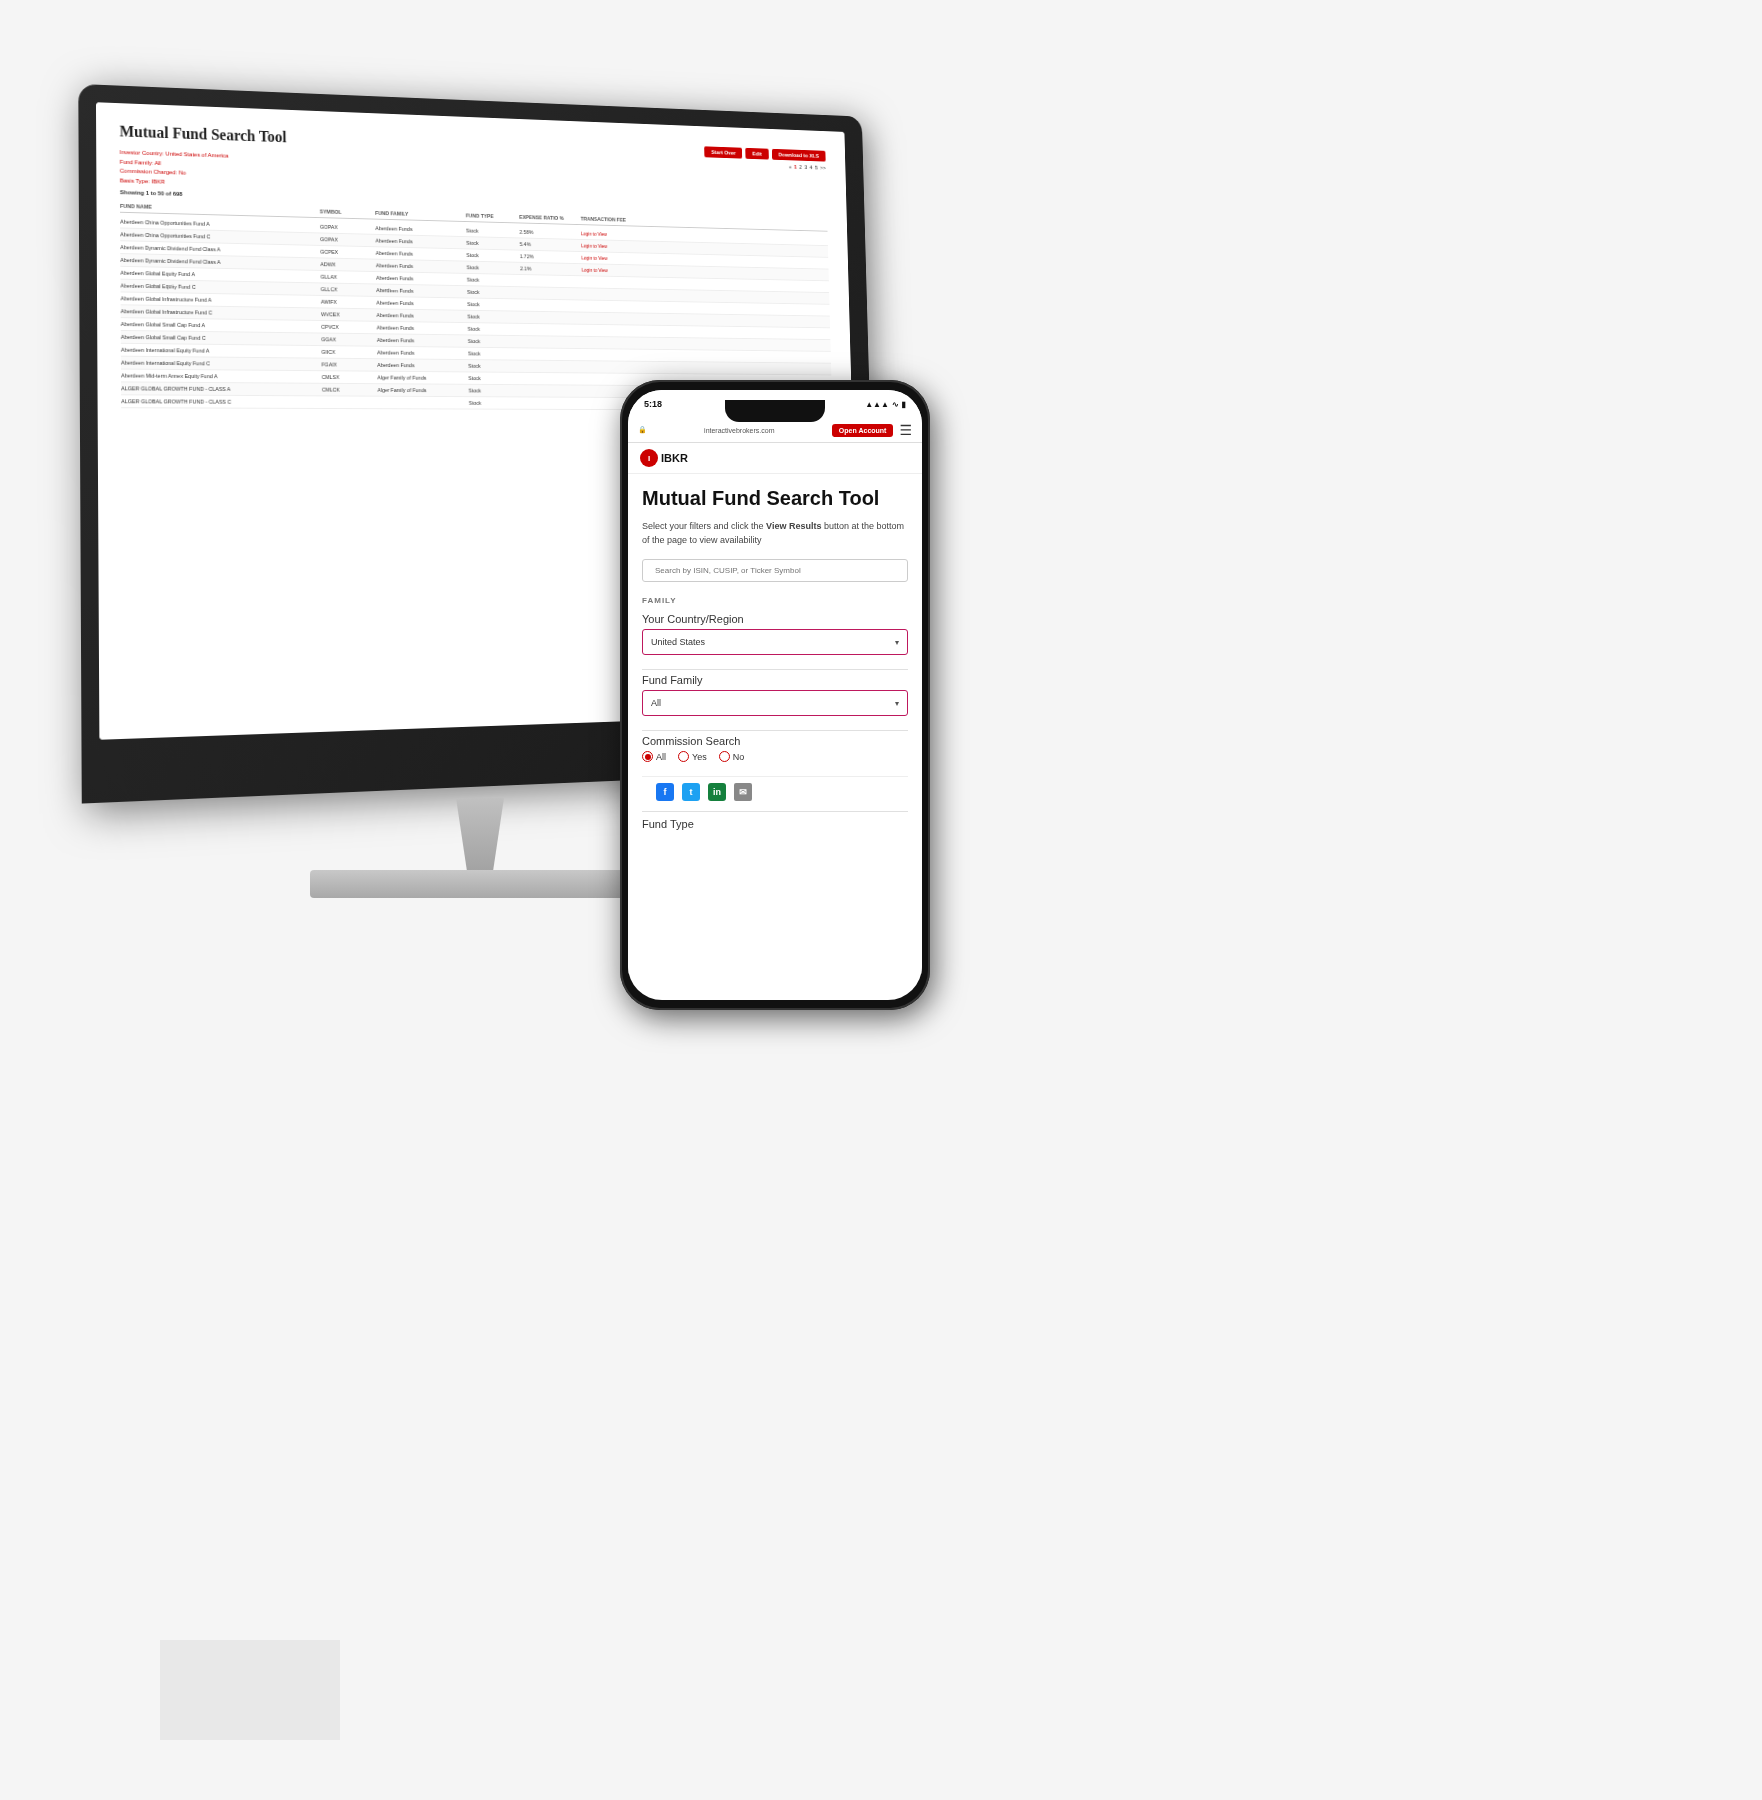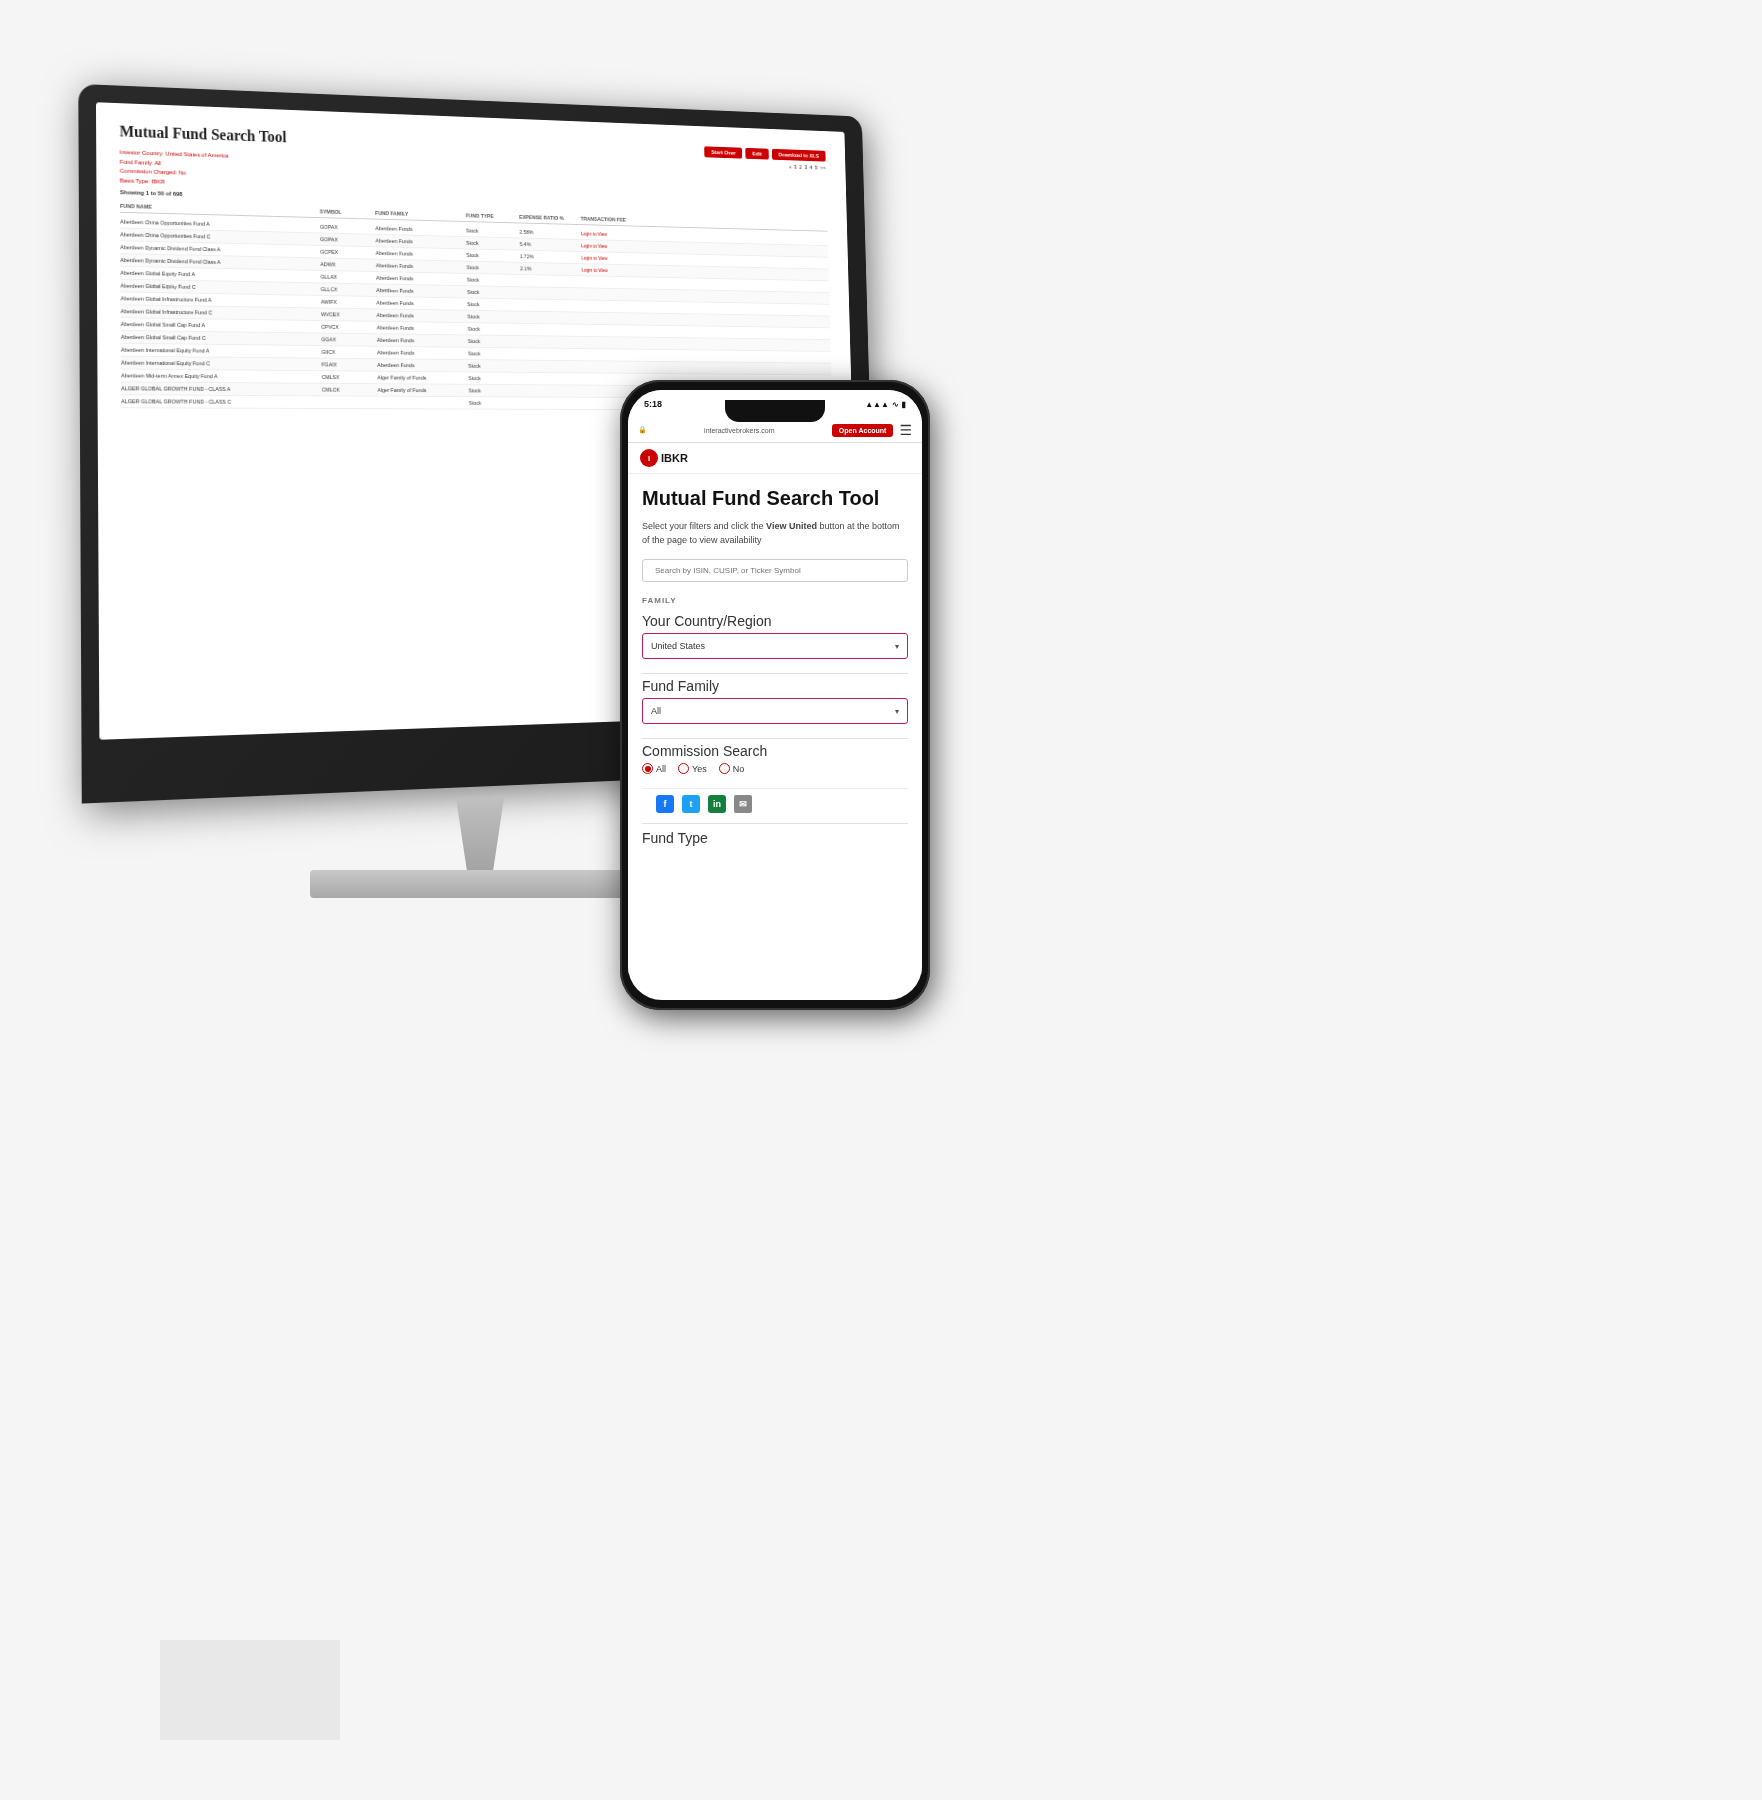--- a/index.html
+++ b/index.html
@@ -355,21 +355,21 @@
       color: #777;
       letter-spacing: 1px;
       margin-bottom: 8px;
     }
 
     .phone-filter-group {
       margin-bottom: 14px;
     }
 
     .phone-filter-label {
-      font-size: 14px;
+      font-size: 11px;
       color: #333;
       margin-bottom: 4px;
     }
 
     .phone-filter-select {
       width: 100%;
       border: 1px solid #be185d;
       border-radius: 3px;
       padding: 7px 8px;
       font-size: 9px;
@@ -664,21 +664,21 @@
             </div>
             <span class="ibkr-logo-text">IBKR</span>
           </div>
         </div>
 
         <div class="phone-content">
           
           <div class="phone-page-title">Mutual Fund Search Tool</div>
           
           <div class="phone-description">
-            Select your filters and click the <strong>View United</strong> button at the bottom of the page to view availability
+            Select your filters and click the <strong>View Results</strong> button at the bottom of the page to view availability
           </div>
 
           <input class="phone-search-input" type="text" placeholder="Search by ISIN, CUSIP, or Ticker Symbol" style="">
 
           <div class="phone-filters-label">FAMILY</div>
 
           
           <div class="phone-filter-group">
             <div class="phone-filter-label">Your Country/Region</div>
             <div class="phone-filter-select">

